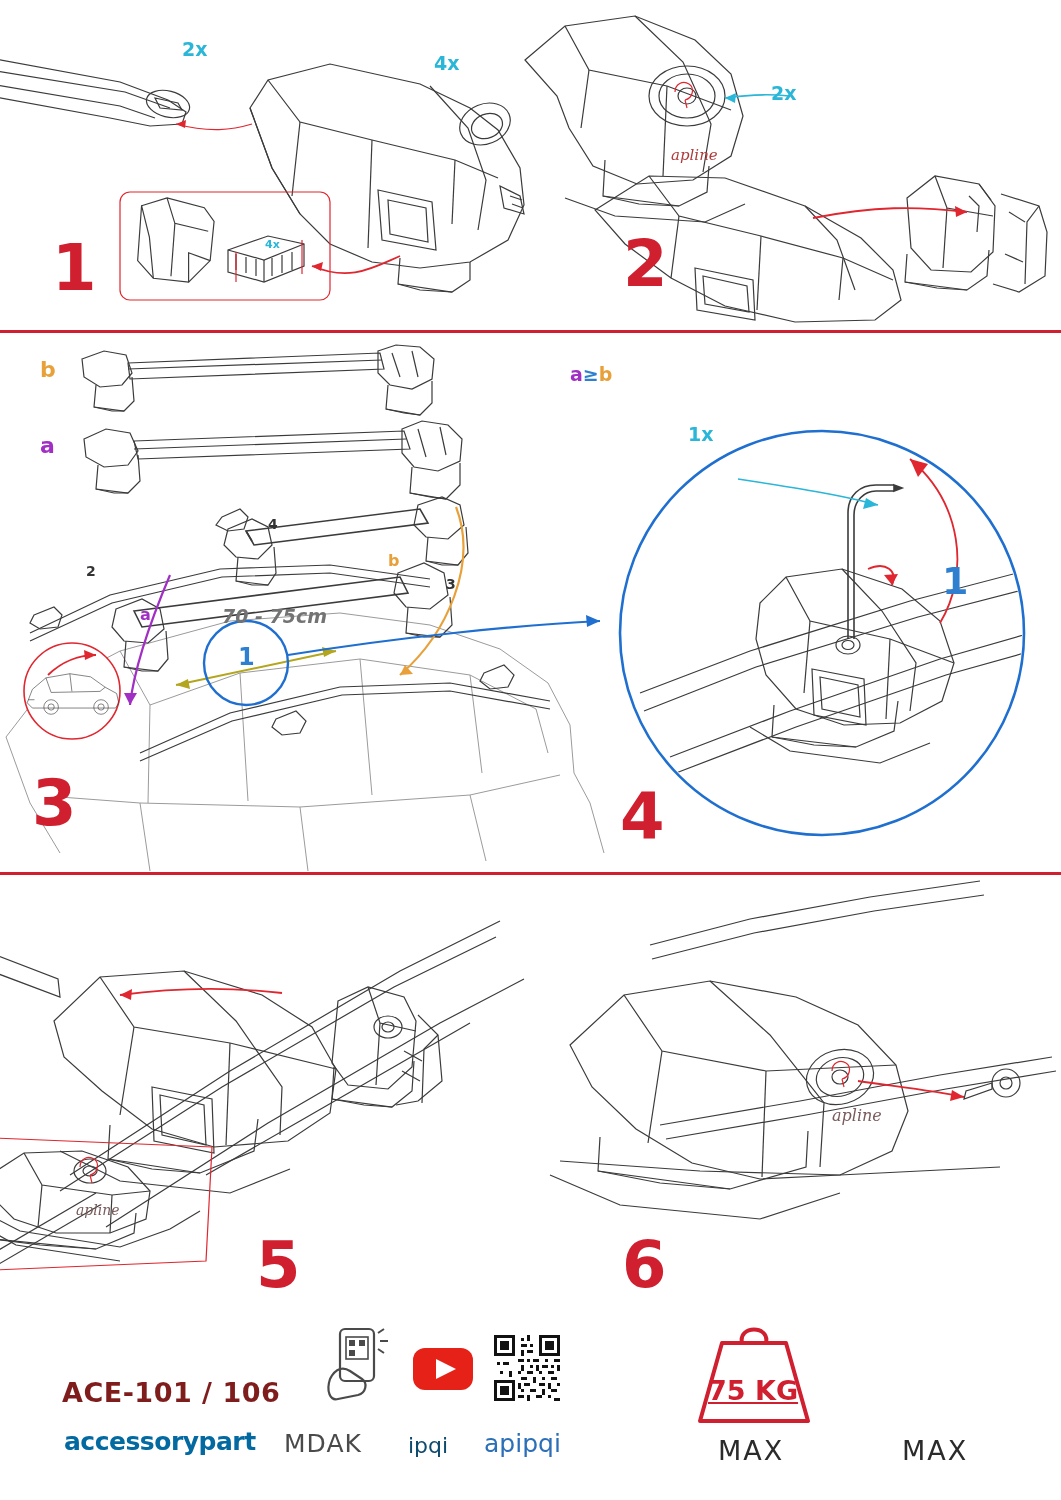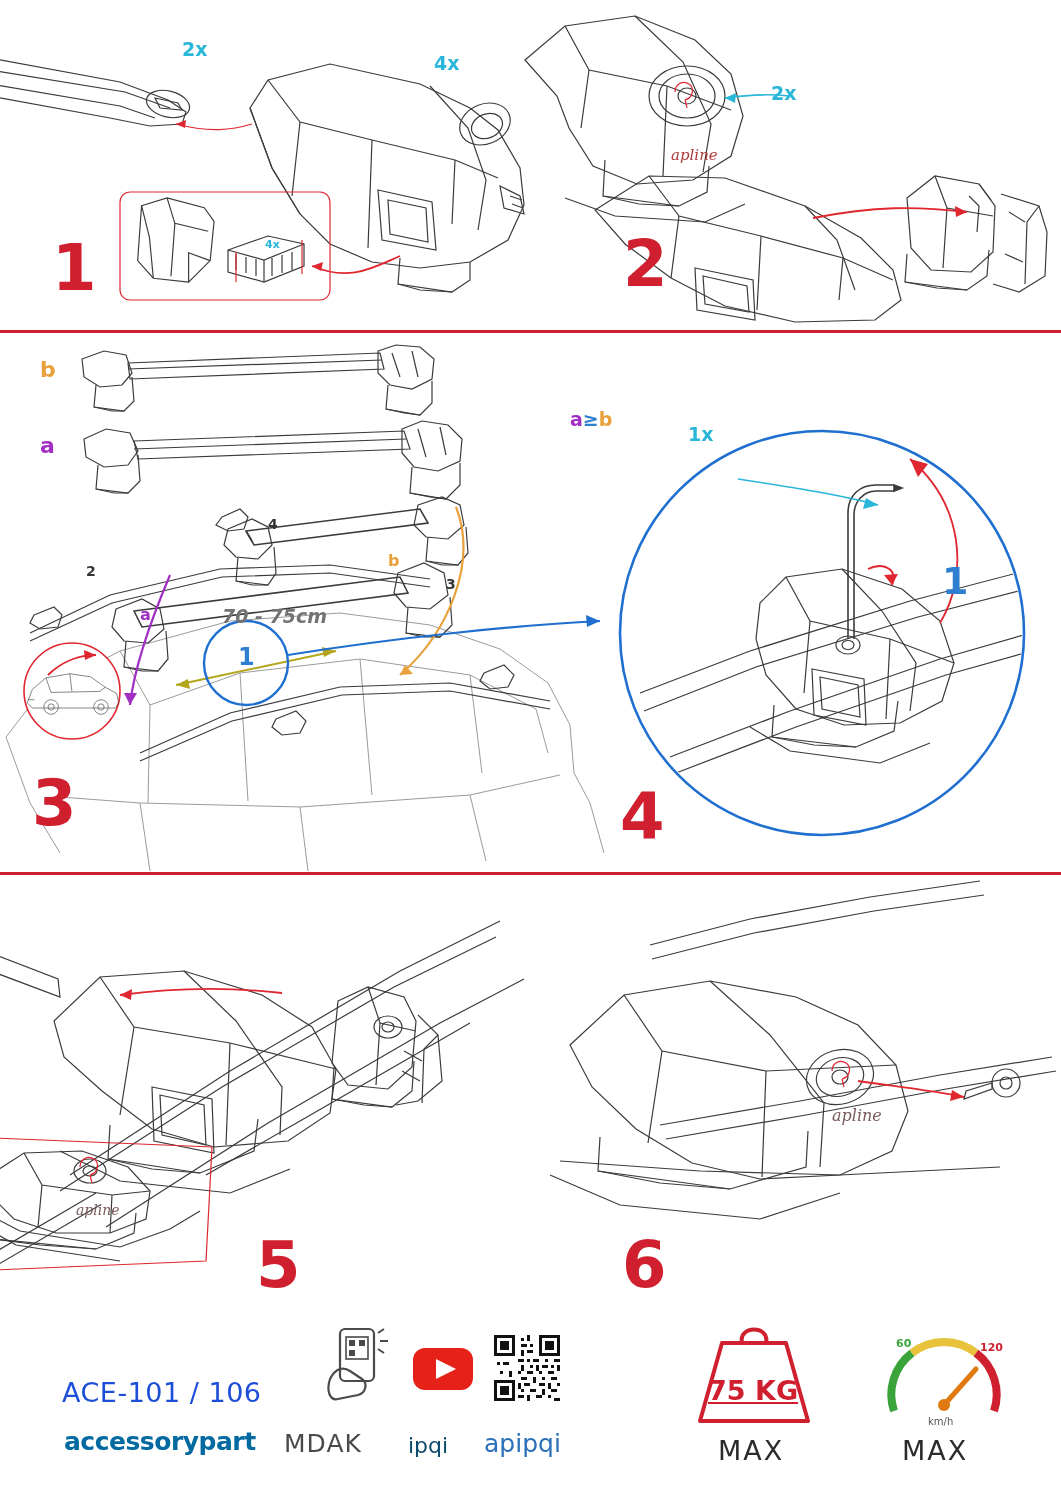--- a/index.html
+++ b/index.html
@@ -19,41 +19,41 @@
   
   .abs { position:absolute; }
   .step-num {
     font-family:"DejaVu Sans", sans-serif;
     font-size:64px; font-weight:700; color:#d0202f; line-height:1;
     letter-spacing:-2px;
   }
   .qty { font-size:19px; font-weight:700; color:#29b6d8; font-family:"DejaVu Sans", sans-serif;text-align:right; }
   .lbl-a { font-size:22px; font-weight:700; color:#a12fc4; }
   .lbl-b { font-size:22px; font-weight:700; color:#e8a13a; }
-  .ab { font-size:19px; font-weight:700;margin-top:45px; }
+  .ab { font-size:19px; font-weight:700; }
   .dim { font-size:19px; font-style:italic; font-weight:700; color:#737373; }
   .bignum1 { font-size:46px; font-weight:700; color:#9a9a9a; }
   .bignum2 { font-size:46px; font-weight:700; color:#2f7fd0; }
   .circ-num { font-size:38px; font-weight:700; color:#2f7fd0; }
   .small-num { font-size:14px; font-weight:700; color:#333; }
 
   svg { display:block; overflow:visible; }
   .ln  { fill:none; stroke:#3b3b3b; stroke-width:1.2; }
   .ln2 { fill:none; stroke:#3b3b3b; stroke-width:1.6; }
   .lnl { fill:none; stroke:#9b9b9b; stroke-width:1; }
   .red { fill:none; stroke:#e0262f; stroke-width:1.8; }
   .redt{ fill:none; stroke:#e0262f; stroke-width:1.2; }
   .cyan{ fill:none; stroke:#29b6d8; stroke-width:1.6; }
   .blue{ fill:none; stroke:#1f6fd0; stroke-width:2.2; }
   .pur { fill:none; stroke:#a12fc4; stroke-width:2.2; }
   .org { fill:none; stroke:#e8a13a; stroke-width:2.2; }
   .yel { fill:none; stroke:#b3a51c; stroke-width:2; }
 
   
-  .brandcode { font-size:27px; font-weight:400; color:#1d4ed8; letter-spacing:.5px; }
+  .brandcode { font-size:27px; font-weight:700; color:#7f1d1d; letter-spacing:.5px; }
   .accessory { font-size:25px; font-weight:700; color:#3a3a3a; letter-spacing:-0.5px; }
   .accessory span { color:#0369a1; }
   .mdak { font-size:25px; font-weight:400; color:#4a4a4a; letter-spacing:1px; }
   .ipqi { font-size:22px; color:#0c4a6e; }
   .apline { font-size:25px; color:#3a3a3a; }
   .apline span { color:#2b6fb8; }
   .maxtxt { font-size:27px; font-weight:400; color:#2b2b2b; letter-spacing:2px; }
   .kgtxt  { font-size:27px; font-weight:700; color:#d0202f; }
   .kmh { font-size:10px; fill:#555; }
   .spd-num { font-size:11px; font-weight:700; }
@@ -561,29 +561,17 @@
 
     <div class="abs" style="left:692px;top:10px;">
       <svg width="124" height="112" viewBox="0 0 124 112">
         <path d="M30,28 L94,28 L116,106 L8,106 Z" fill="none" stroke="#d0202f" stroke-width="4" stroke-linejoin="round"></path>
         <path d="M50,28 C46,10 78,10 74,28" fill="none" stroke="#d0202f" stroke-width="4"></path>
       </svg>
     </div>
     <div class="abs kgtxt" style="left:708px;top:70px;text-decoration:underline;">75 KG</div>
     <div class="abs maxtxt" style="left:718px;top:130px;">MAX</div>
 
-    <div class="abs" style="left:880px;top:16px;">
-      <svg width="128" height="110" viewBox="0 0 128 110">
-        <path d="M14,90 A52,52 0 0 1 32,32" fill="none" stroke="#3aa43a" stroke-width="8"></path>
-        <path d="M32,32 A52,52 0 0 1 96,32" fill="none" stroke="#e8c23a" stroke-width="8"></path>
-        <path d="M96,32 A52,52 0 0 1 114,90" fill="none" stroke="#d0202f" stroke-width="8"></path>
-        <line x1="64" y1="84" x2="96" y2="48" stroke="#e07a10" stroke-width="5" stroke-linecap="round"></line>
-        <circle cx="64" cy="84" r="6" fill="#e07a10"></circle>
-        <text x="16" y="26" class="spd-num" fill="#3aa43a" font-family="DejaVu Sans, sans-serif">60</text>
-        <text x="100" y="30" class="spd-num" fill="#d0202f" font-family="DejaVu Sans, sans-serif">120</text>
-        <text x="48" y="104" class="kmh" font-family="DejaVu Sans, sans-serif">km/h</text>
-      </svg>
-    </div>
     <div class="abs maxtxt" style="left:902px;top:130px;">MAX</div>
 
   </div>
 
 </div>
 
 </body></html>

